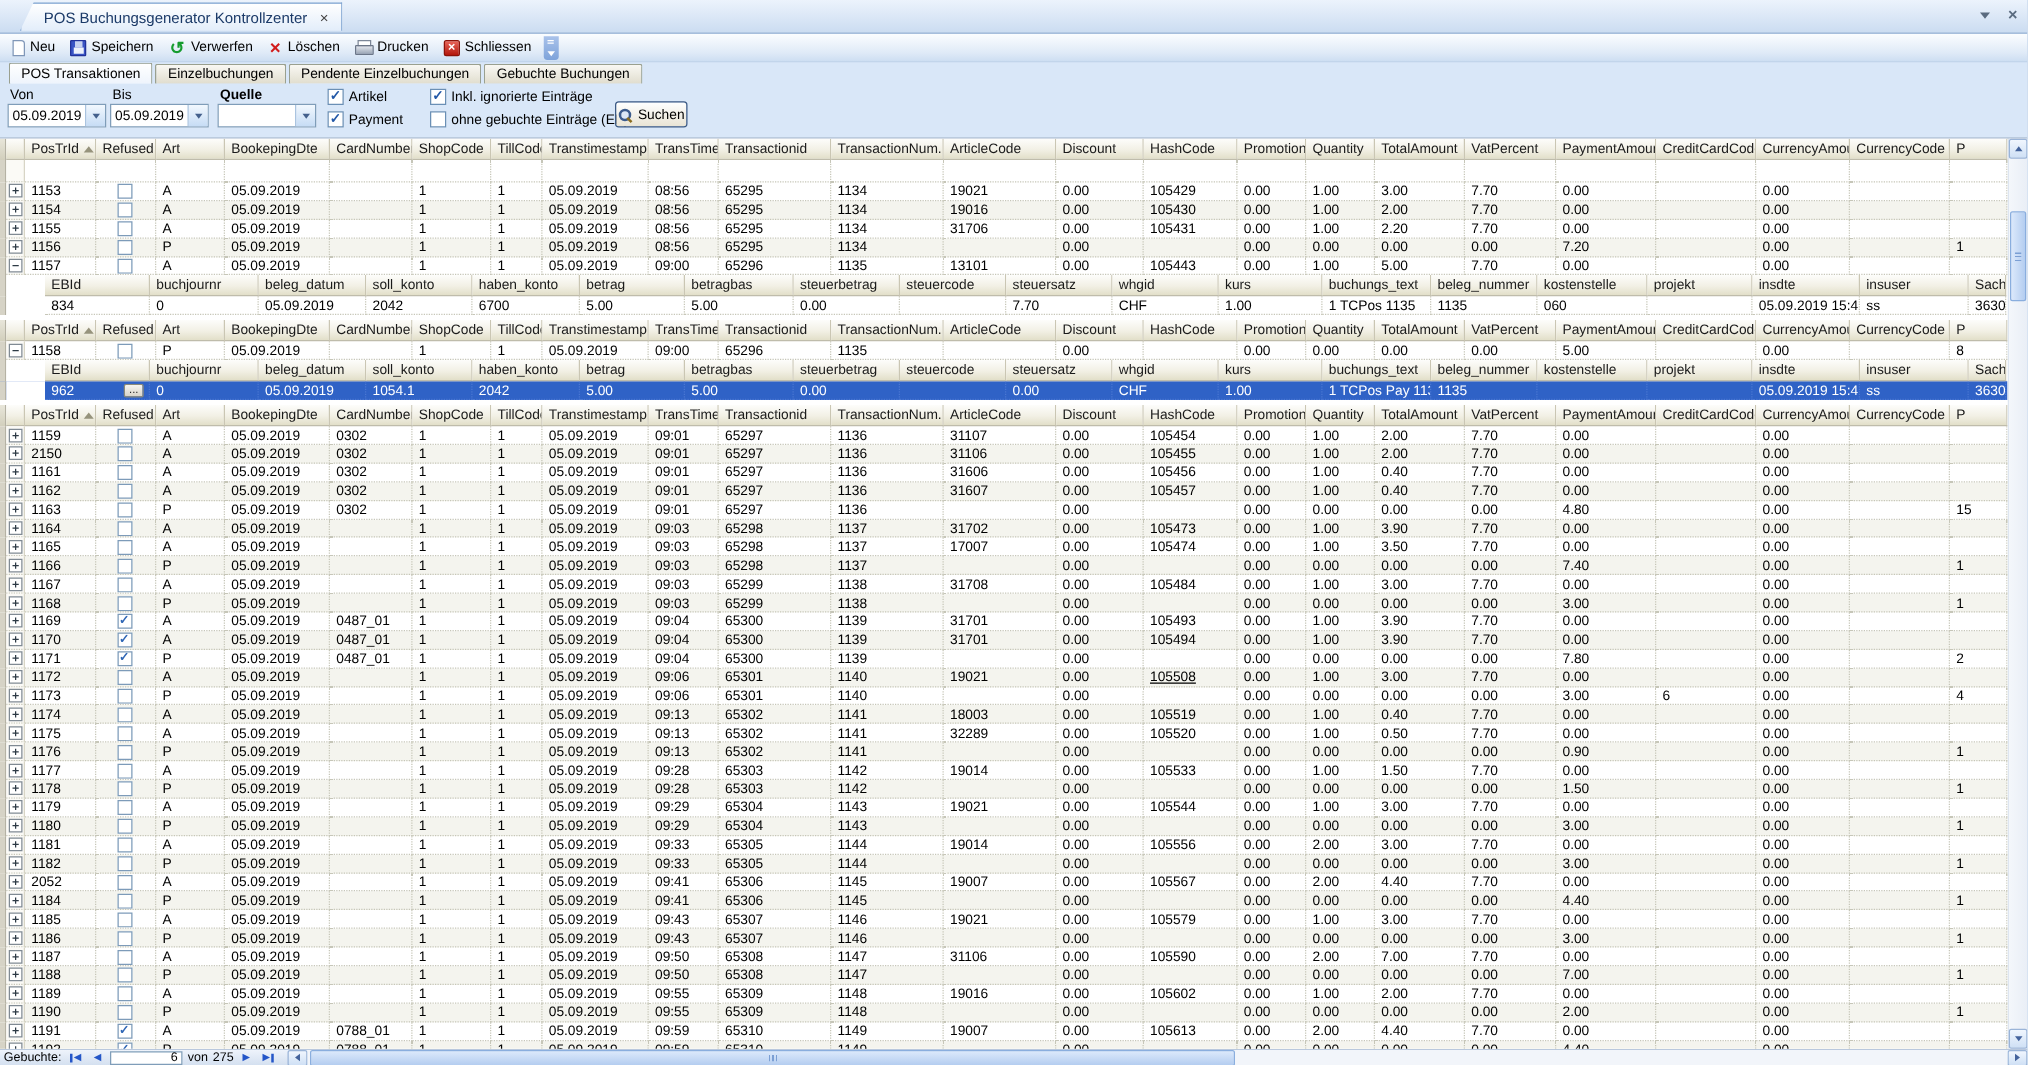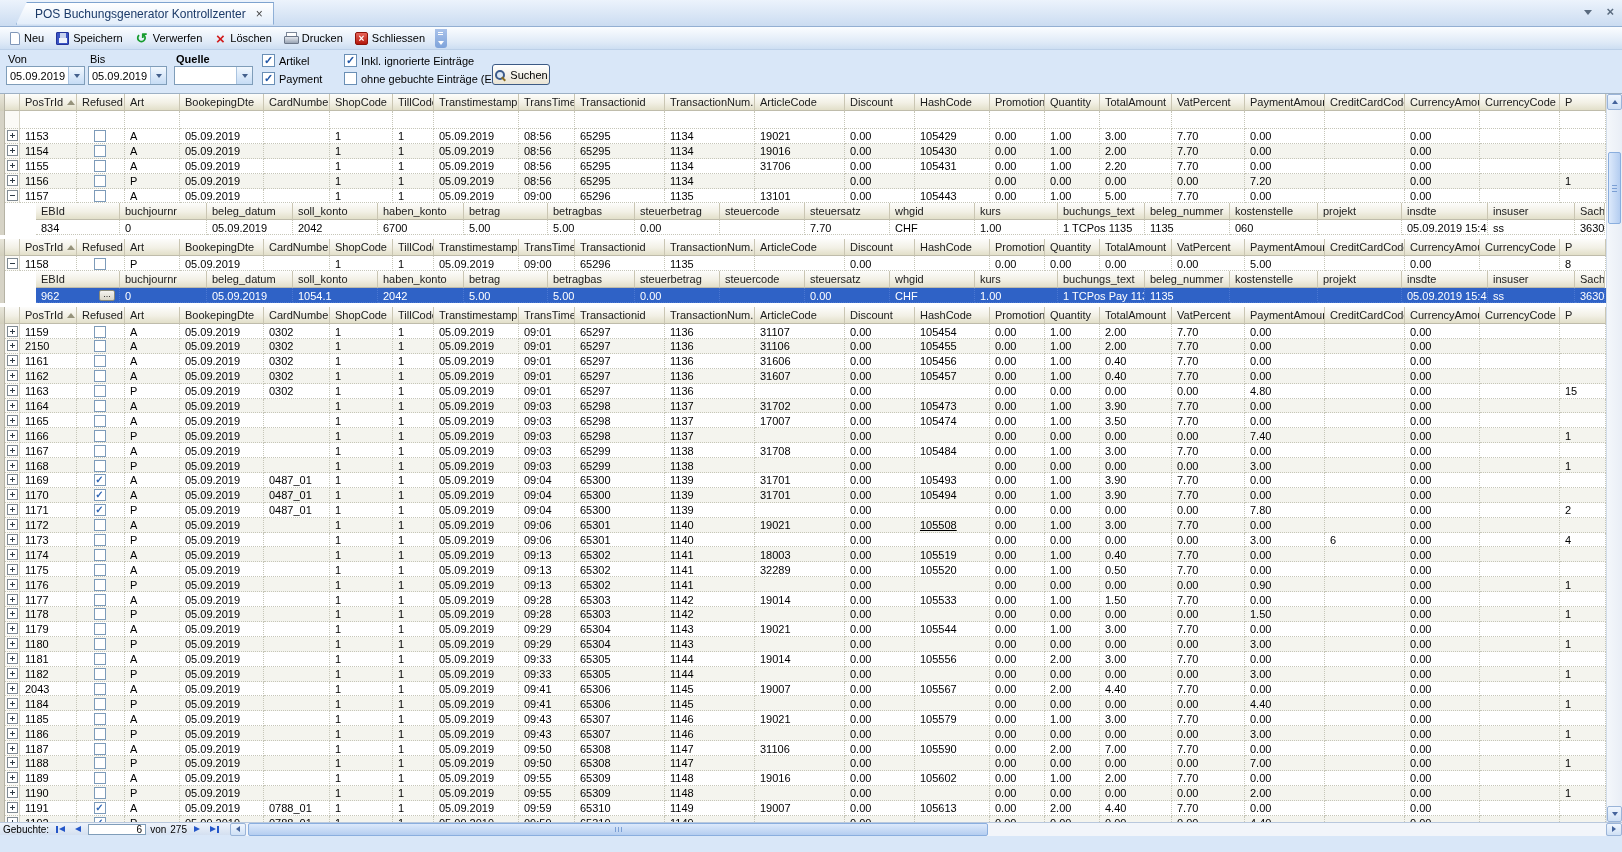--- a/index.html
+++ b/index.html
@@ -141,20 +141,26 @@
       <span class="ic ic-print"></span>
       <span>Drucken</span>
     </div>
     <div class="tb-btn">
       <span class="ic ic-close">×</span>
       <span>Schliessen</span>
     </div>
     <div class="tb-overflow"></div>
   </div>
 
+  <div class="doctabs">
+    <div class="dtab active">POS Transaktionen</div>
+    <div class="dtab">Einzelbuchungen</div>
+    <div class="dtab">Pendente Einzelbuchungen</div>
+    <div class="dtab">Gebuchte Buchungen</div>
+  </div>
 
   <div class="filterpanel">
     <span class="flabel" style="left:8px;top:3px;">Von</span>
     <span class="flabel" style="left:90px;top:3px;">Bis</span>
     <span class="flabel" style="left:176px;top:3px;font-weight:bold;">Quelle</span>
 
     <div class="combo" style="left:6px;top:16px;width:79px;">
       <span class="val">05.09.2019</span>
       <span class="drop">
           <span class="tri-down"></span>
@@ -1551,21 +1557,21 @@
             <div class="g-cell" style="width: 80px;"></div>
             <div class="g-cell" style="width: 75px;">0.00</div>
             <div class="g-cell" style="width: 80px;"></div>
             <div class="g-cell" style="width: 46px;">1</div>
           </div>
           <div class="g-row">
             <div class="g-strip"></div>
             <div class="g-gutter">
               <div class="exp plus"></div>
             </div>
-            <div class="g-cell" style="width: 57px;">2043</div>
+            <div class="g-cell" style="width: 57px;">2052</div>
             <div class="g-cell center" style="width: 48px;">
               <span class="gcb"></span>
             </div>
             <div class="g-cell" style="width: 55px;">A</div>
             <div class="g-cell" style="width: 84px;">05.09.2019</div>
             <div class="g-cell" style="width: 66px;"></div>
             <div class="g-cell" style="width: 63px;">1</div>
             <div class="g-cell" style="width: 41px;">1</div>
             <div class="g-cell" style="width: 85px;">05.09.2019</div>
             <div class="g-cell" style="width: 56px;">09:41</div>

